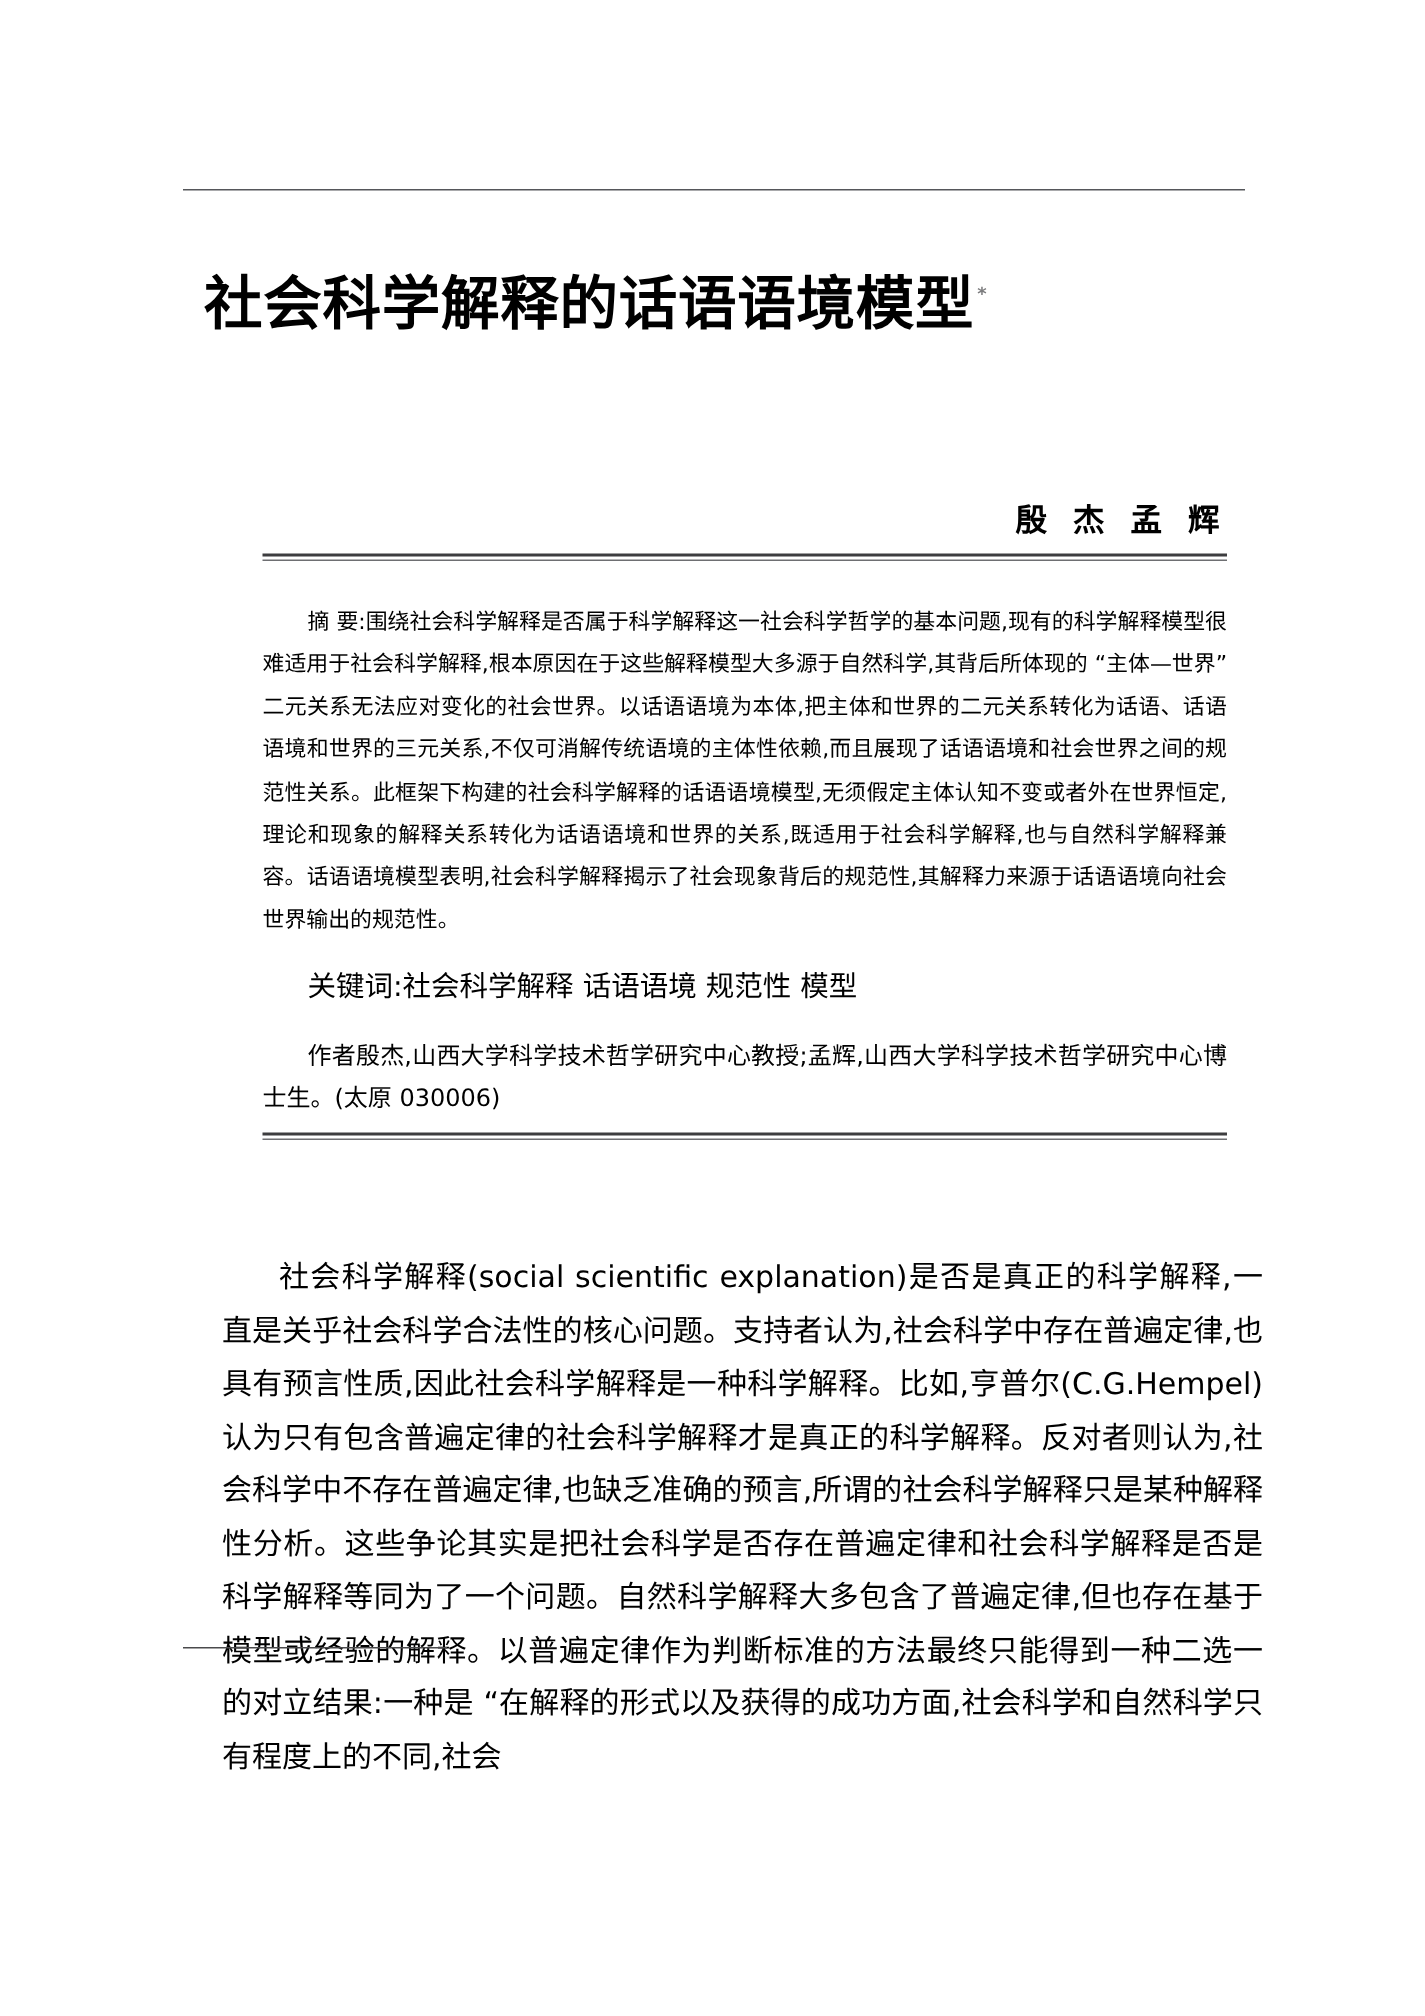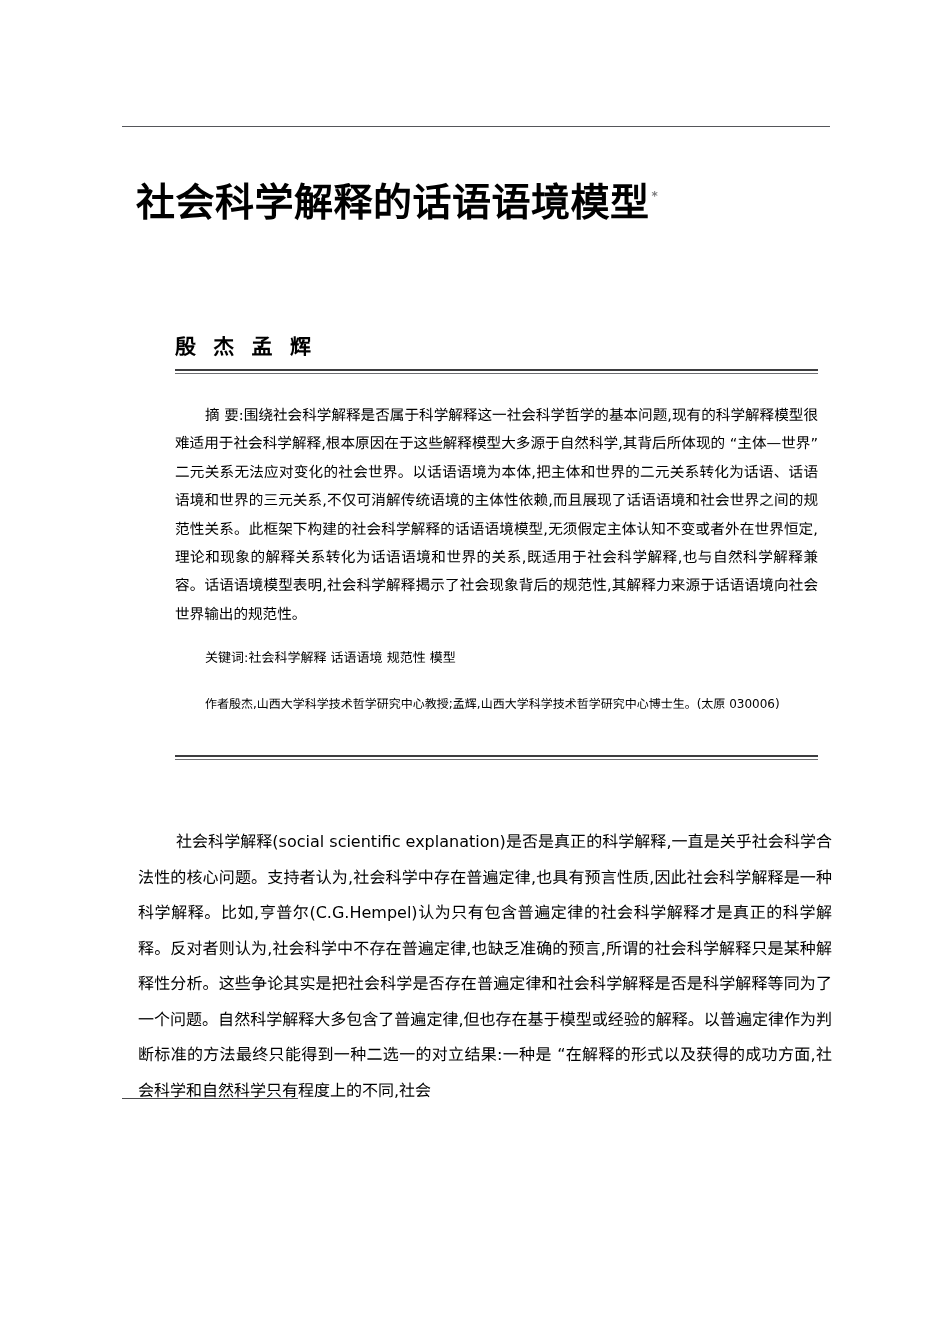--- a/index.html
+++ b/index.html
@@ -84,20 +84,21 @@
     left: 2px;
     color: #7c7c7e;
   }
 
   
   .authors {
     position: absolute;
     left: 175px;
     top: 332px;
     width: 643px;
+    text-align: right;
     font-size: 21px;
     font-weight: 700;
     letter-spacing: 5px;
     line-height: 30px;
   }
 
   
   .abs-block {
     position: absolute;
     left: 175px;
@@ -107,49 +108,49 @@
   .abstract {
     font-size: 14.6px;
     line-height: 28.4px;
     text-align: justify;
     text-justify: inter-ideograph;
     text-indent: 30px;
     margin: 0;
   }
   .keywords {
     margin: 16px 0 0 0;
-    font-size: 13px;
+    font-size: 19px;
     line-height: 28.4px;
     text-indent: 30px;
   }
   .affil {
     position: absolute;
     left: 175px;
     top: 690px;
     width: 643px;
-    font-size: 12px;
+    font-size: 16px;
     line-height: 28.4px;
     text-align: justify;
     text-justify: inter-ideograph;
     text-indent: 30px;
     margin: 0;
   }
 
   
   .body-text {
     position: absolute;
     left: 136px;
     top: 822px;
     width: 694px;
-    font-size: 16px;
+    font-size: 20px;
     line-height: 35.5px;
     text-align: justify;
     text-justify: inter-ideograph;
     text-indent: 38px;
-    margin: 2px;
+    margin: 12px;
   }
 
   
   .footnote {
     position: absolute;
     left: 122px;
     top: 1134px;
     width: 708px;
     font-size: 15.4px;
     line-height: 32px;

